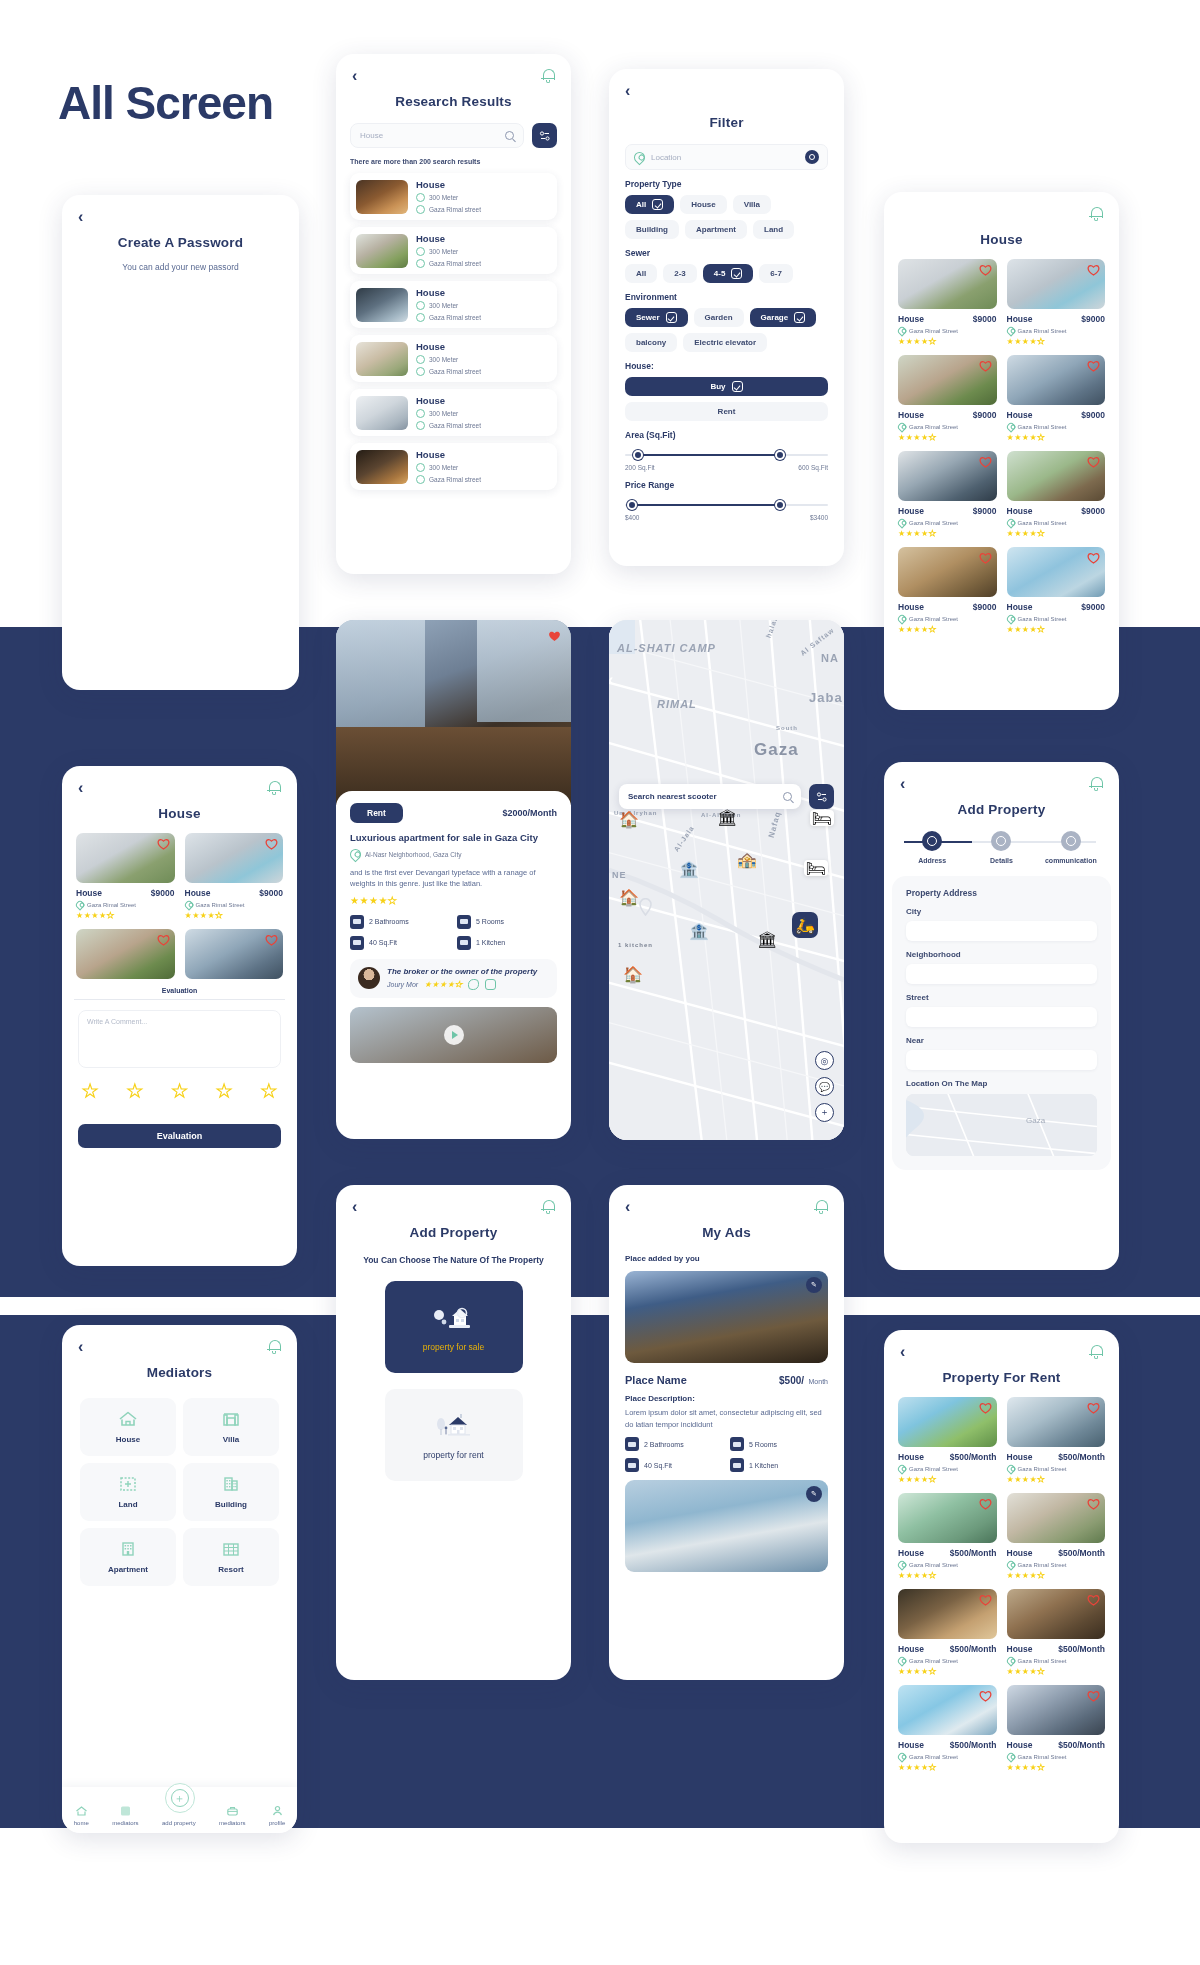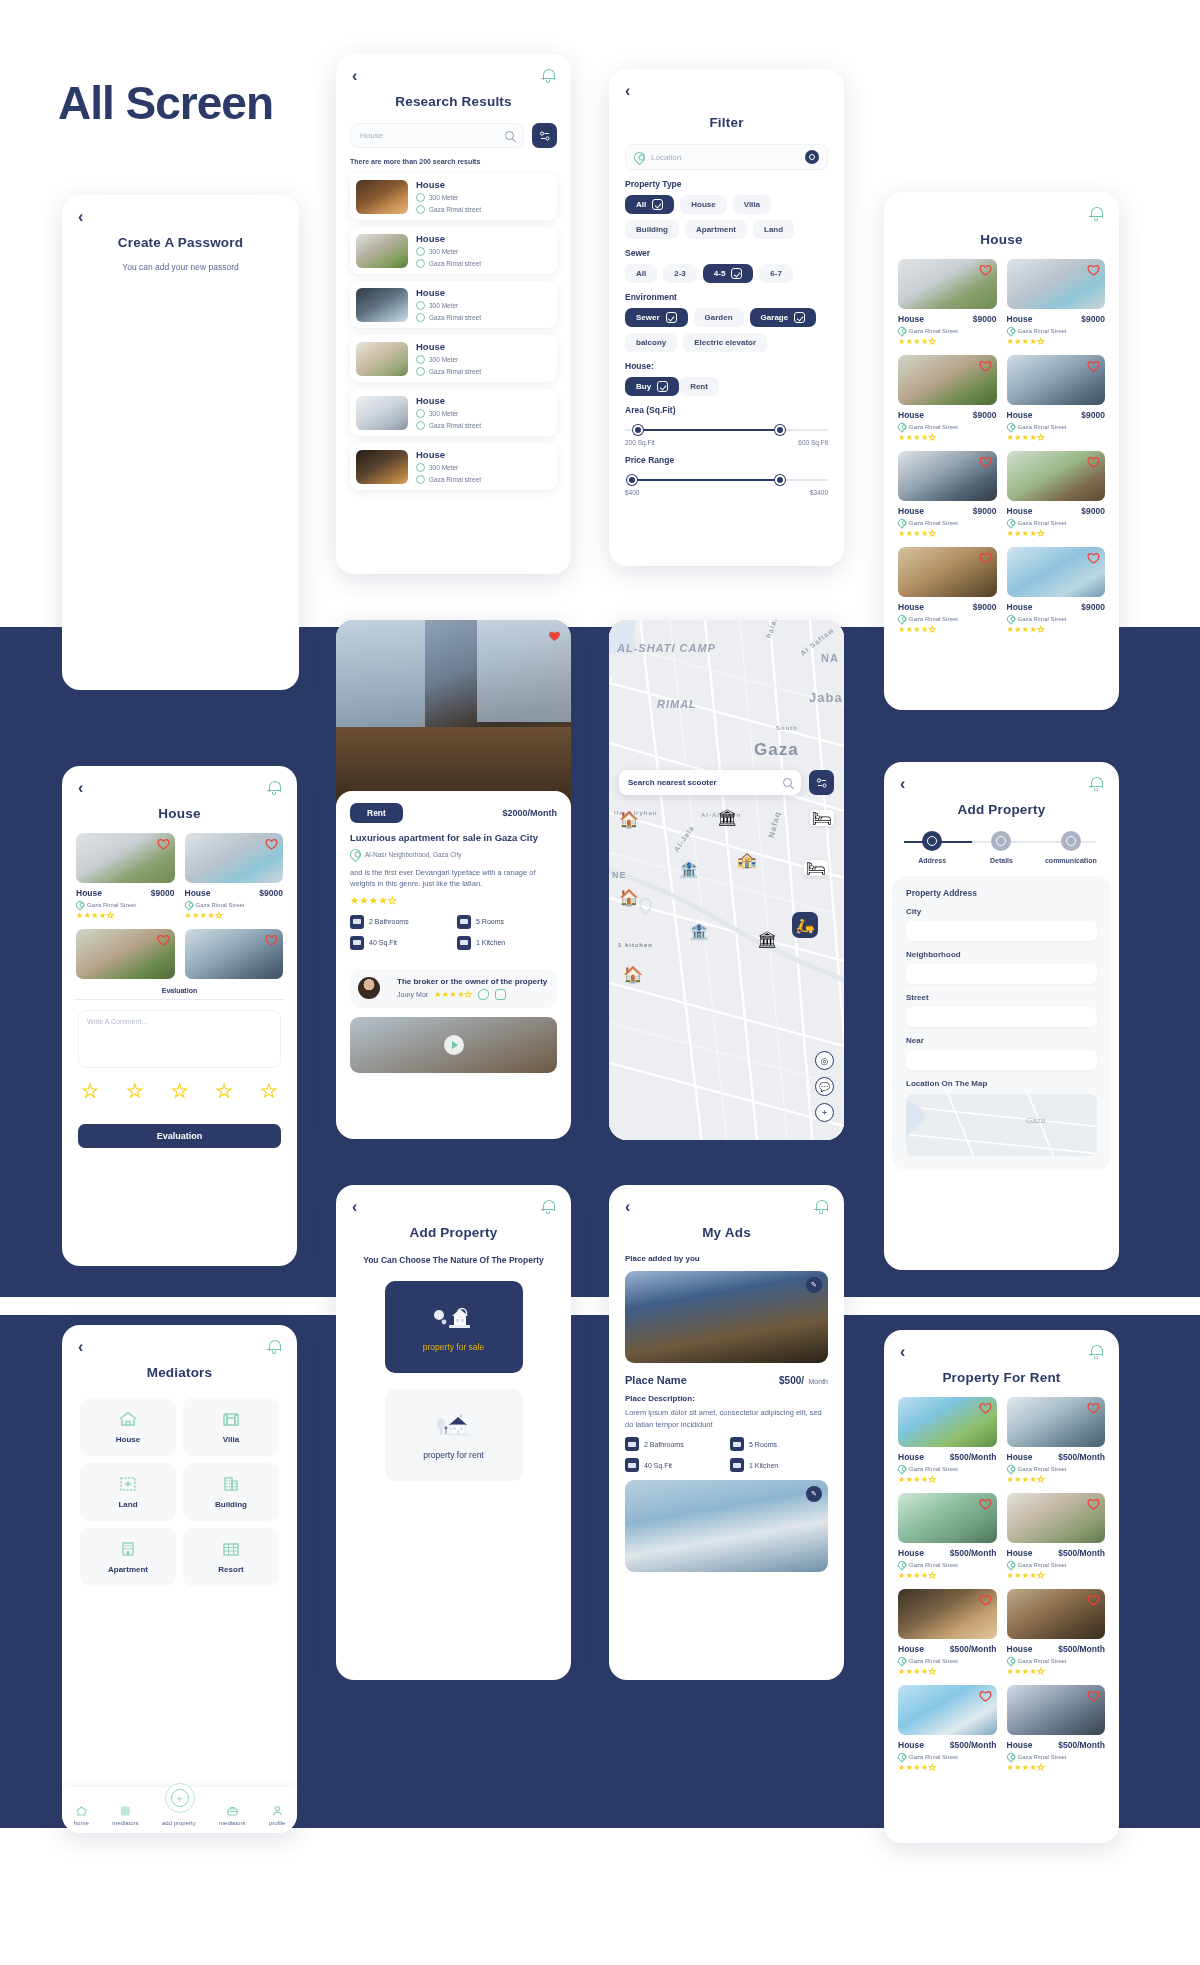--- a/index.html
+++ b/index.html
@@ -121,31 +121,31 @@
   .rentrow { display:flex; align-items:center; justify-content:space-between; }
   .rentbtn { background:#2b3a67; color:#fff; font-size:8.5px; font-weight:700; border-radius:7px; padding:5px 17px; }
   .rentprice { font-size:9px; font-weight:700; color:#2b3a67; }
   .dtitle { font-size:9.5px; font-weight:700; color:#2b3a67; margin-top:9px; }
   .dloc { display:flex; align-items:center; gap:4px; font-size:6.5px; color:#6d7894; margin-top:6px; }
   .ddesc { font-size:7.5px; color:#5a6a92; line-height:1.5; margin-top:7px; }
   .featgrid { display:grid; grid-template-columns:1fr 1fr; gap:7px; margin-top:9px; }
   .feat { display:flex; align-items:center; gap:5px; font-size:7px; color:#3d4a70; }
   .ficon { width:14px; height:14px; border-radius:3px; background:#2b3a67; flex:0 0 auto; display:flex; align-items:center; justify-content:center; }
   .ficon span { width:8px;height:5px;background:#dfe6f3;border-radius:1px; }
-  .brokerbox { background:#f7f8fa; border-radius:10px; padding:8px; margin-top:19px; display:flex; align-items:center; gap:17px; }
+  .brokerbox { background:#f7f8fa; border-radius:10px; padding:8px; margin-top:9px; display:flex; align-items:center; gap:7px;font-style:italic; }
   .avatar { width:22px;height:22px;border-radius:50%;flex:0 0 auto;background:#6a5545; background-size:cover; background-position:center;}
   .brokername { font-size:8px;font-weight:700;color:#2b3a67; }
   .brokersub { display:flex;align-items:center;gap:6px;margin-top:3px; font-size:7px;color:#5a6a92;}
   .cicon { width:11px;height:11px;border:1.2px solid #6fc5a8;border-radius:3px; }
   .cicon.ph { border-radius:50% 4px 50% 4px; }
 
   
   .map { position:absolute; inset:0; background:#eceef2; }
   .maplabel { position:absolute; color:#9aa3b4; font-weight:600; letter-spacing:1px; }
-  .mapsearch { position:absolute; left:10px; right:10px; top:150px; display:flex; gap:8px; align-items:center; }
+  .mapsearch { position:absolute; left:10px; right:10px; top:164px; display:flex; gap:8px; align-items:center; }
   .mpin { position:absolute; width:17px; height:17px; }
   .fabcol { position:absolute; right:10px; bottom:18px; display:flex; flex-direction:column; gap:7px; }
   .fab { width:19px;height:19px;border-radius:50%;background:#fff;border:1px solid #2b3a67;display:flex;align-items:center;justify-content:center;color:#2b3a67;font-size:9px;}
 
   
   .comment { border:1px solid #eef0f4; border-radius:8px; height:58px; padding:7px 8px; font-size:7px; color:#b3bac9; background:#fff;}
   .bigstars { display:flex; justify-content:space-between; padding:0 4px; margin-top:12px; font-size:18px; color:#fff; -webkit-text-stroke:1.1px #f7d117; }
   .evaldiv { text-align:center; font-size:7px; color:#2b3a67; font-weight:600; margin-top:8px; }
   .evalline { height:1px; background:#e6e9ef; margin:5px 12px 0; }
 
@@ -384,21 +384,21 @@
         </div>
         <div class="chip">
           <span>balcony</span>
         </div>
         <div class="chip">
           <span>Electric elevator</span>
         </div>
       </div>
 
     <div class="sectionlabel">House:</div>
-    <div id="types" style="display:flex;gap:0;">
+    <div id="types" style="display:flex;gap:6px;flex-direction:column;">
         <div class="chip on">
           <span>Buy</span>
           <span class="tick"></span>
         </div>
         <div class="chip">
           <span>Rent</span>
         </div>
       </div>
 
     <div class="sectionlabel">Area (Sq.Fit)</div>

